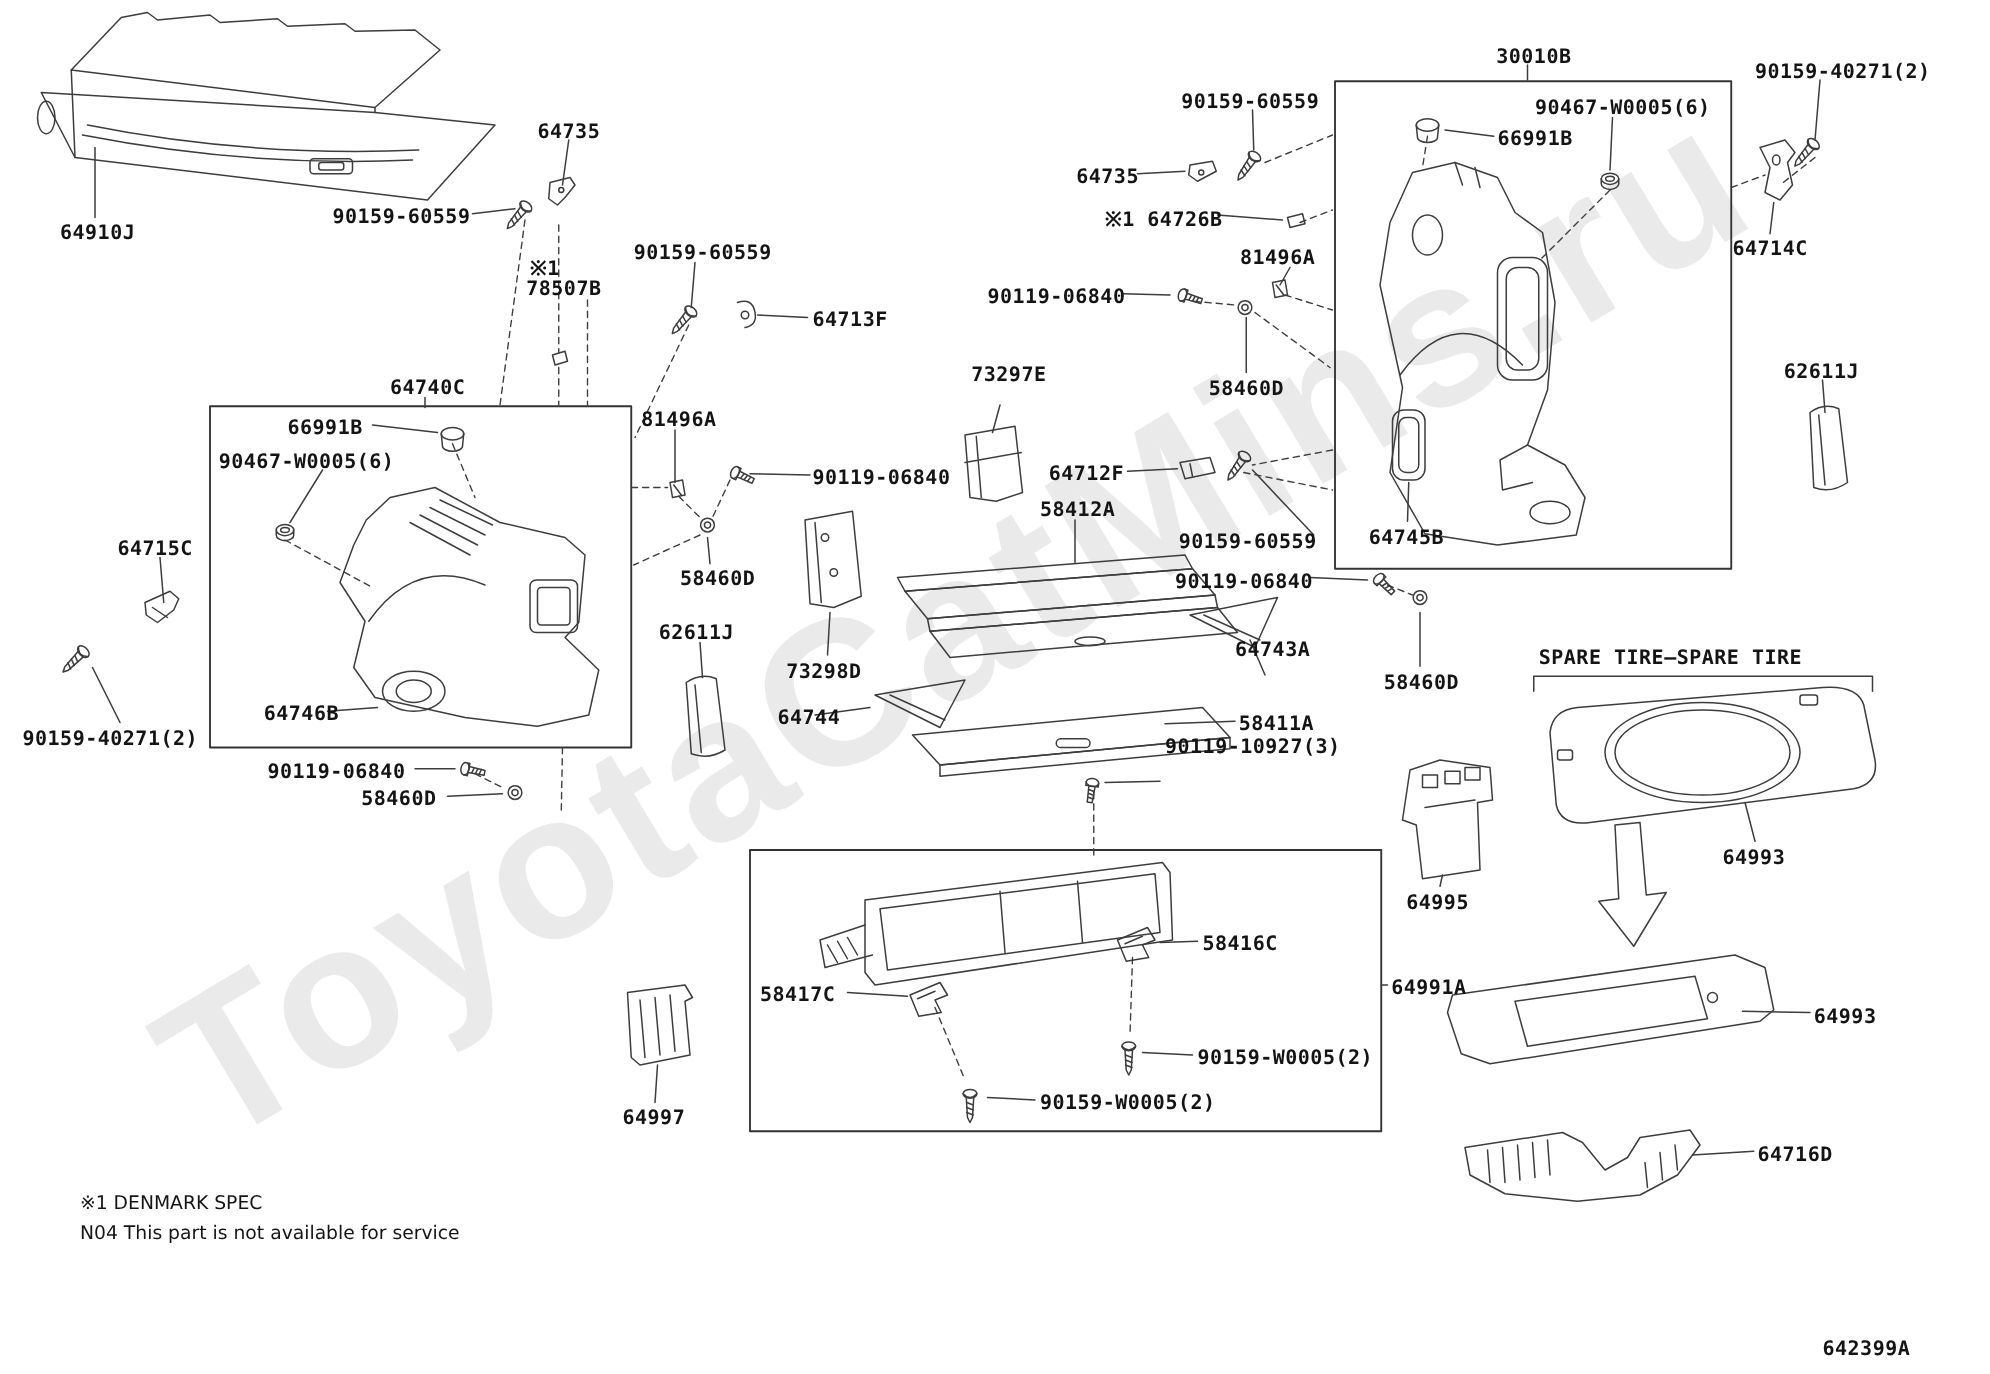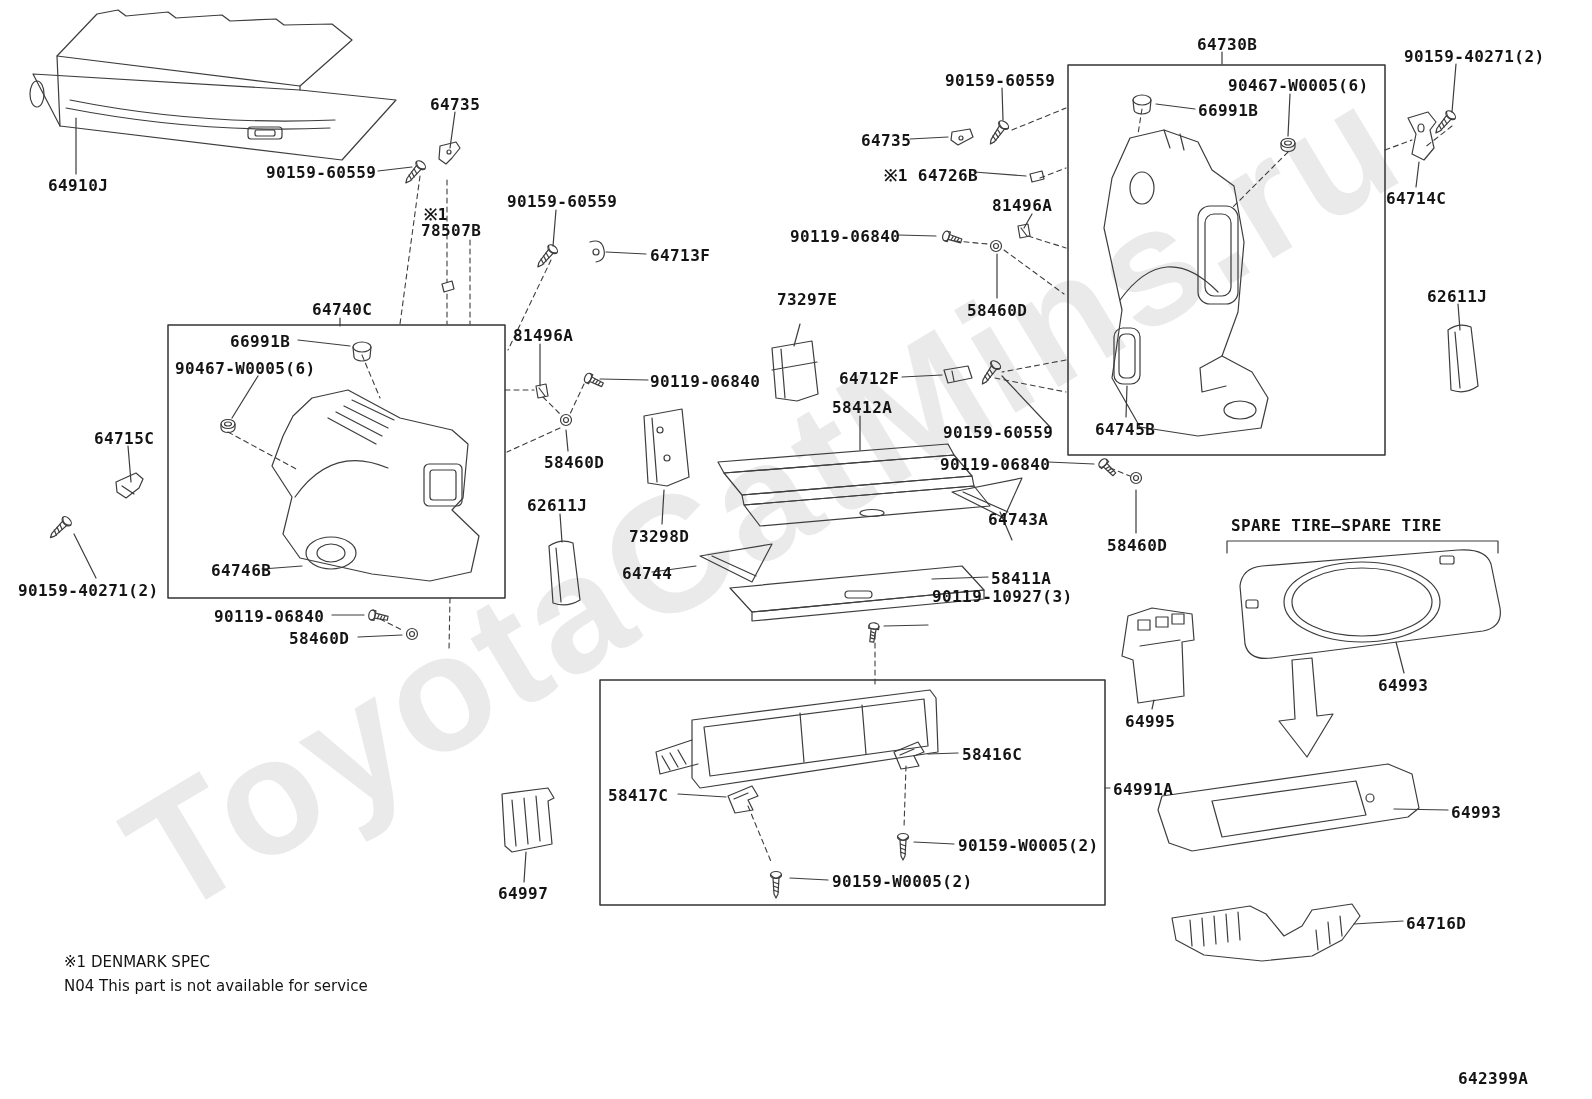--- a/index.html
+++ b/index.html
@@ -297,21 +297,21 @@
   <div class="lbl" style="left:988px;top:510px">64743A</div>
   <div class="lbl" style="left:991px;top:569px">58411A</div>
   <div class="lbl" style="left:1107px;top:536px">58460D</div>
   <div class="lbl" style="left:932px;top:587px">90119-10927(3)</div>
   <div class="lbl" style="left:962px;top:745px">58416C</div>
   <div class="lbl" style="left:608px;top:786px">58417C</div>
   <div class="lbl" style="left:1113px;top:780px">64991A</div>
   <div class="lbl" style="left:958px;top:836px">90159-W0005(2)</div>
   <div class="lbl" style="left:832px;top:872px">90159-W0005(2)</div>
   <div class="lbl" style="left:498px;top:884px">64997</div>
-  <div class="lbl" style="left:1197px;top:35px">64730B</div>
+  <div class="lbl" style="left:1197px;top:35px">30010B</div>
   <div class="lbl" style="left:945px;top:71px">90159-60559</div>
   <div class="lbl" style="left:1228px;top:76px">90467-W0005(6)</div>
   <div class="lbl" style="left:1198px;top:101px">66991B</div>
   <div class="lbl" style="left:1404px;top:47px">90159-40271(2)</div>
   <div class="lbl" style="left:861px;top:131px">64735</div>
   <div class="lbl" style="left:884px;top:164px">※1 64726B</div>
   <div class="lbl" style="left:992px;top:196px">81496A</div>
   <div class="lbl" style="left:790px;top:227px">90119-06840</div>
   <div class="lbl" style="left:1386px;top:189px">64714C</div>
   <div class="lbl" style="left:967px;top:301px">58460D</div>

